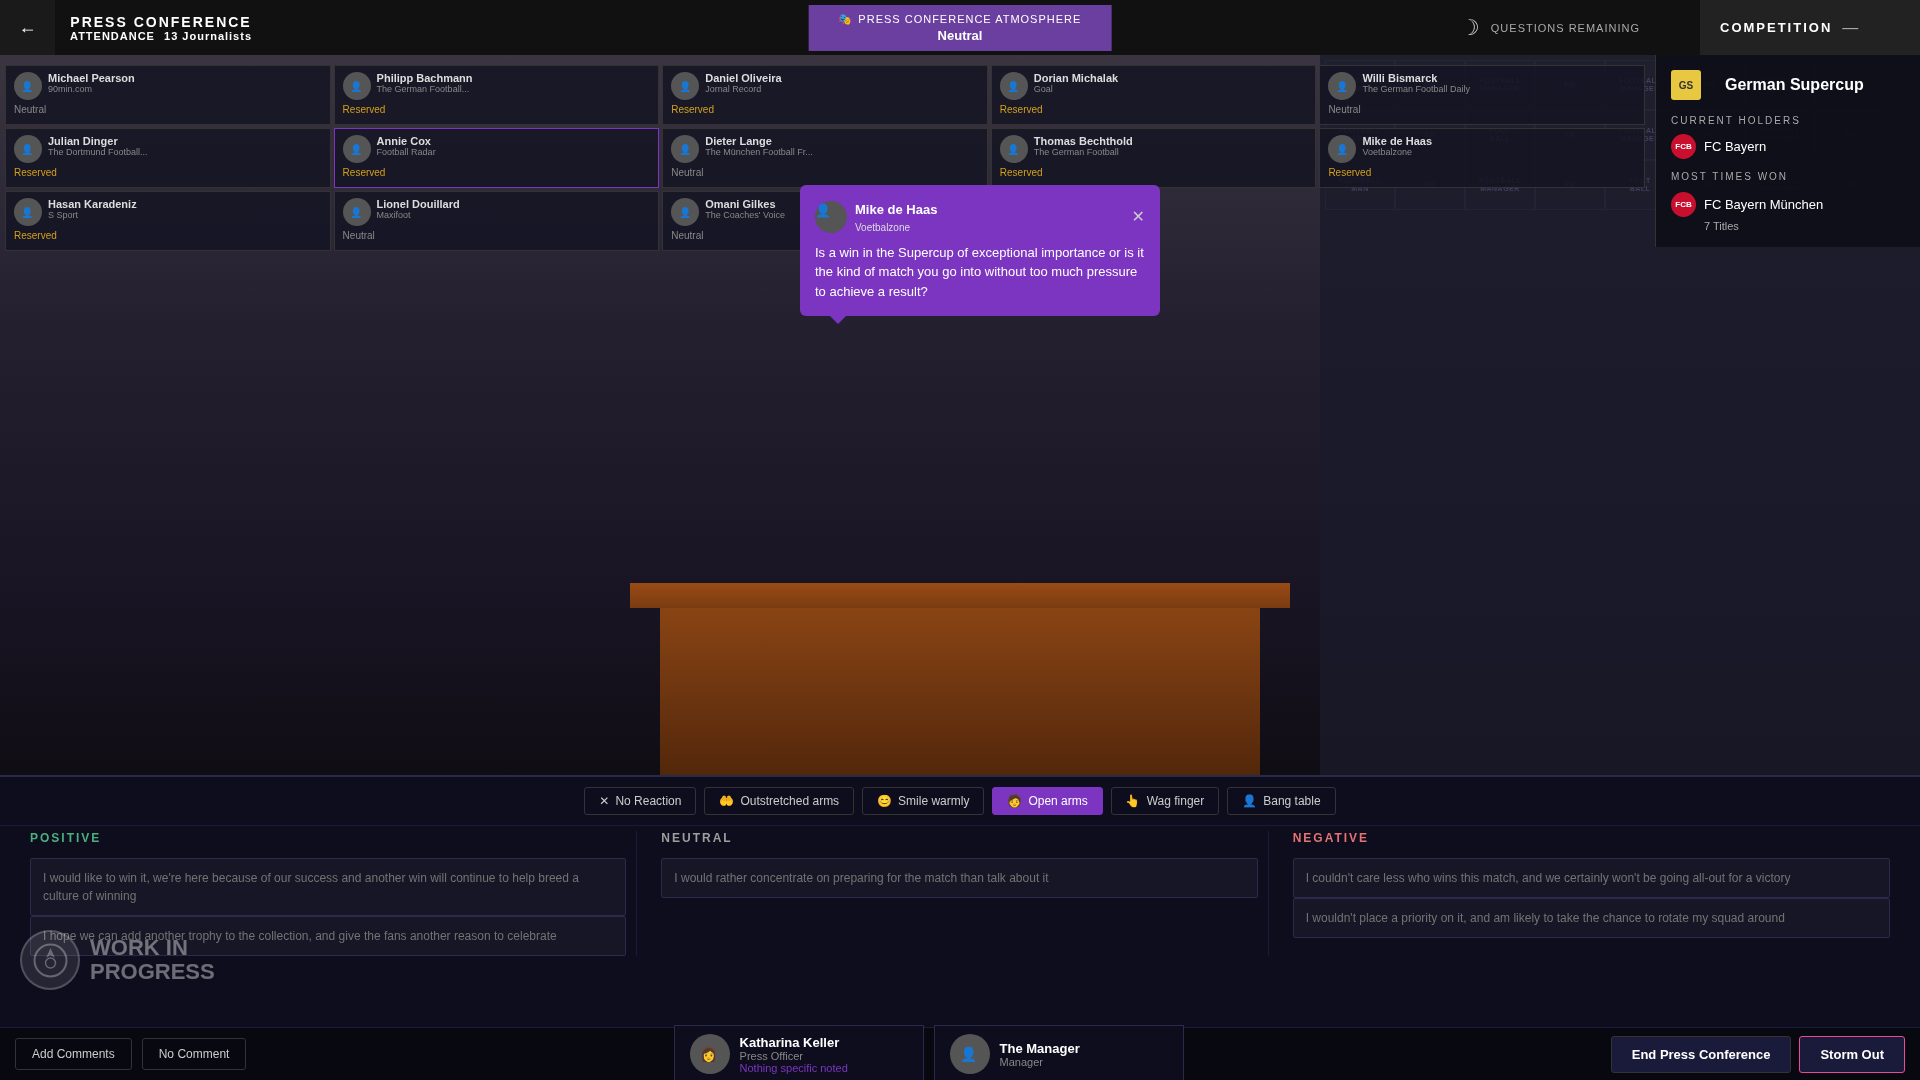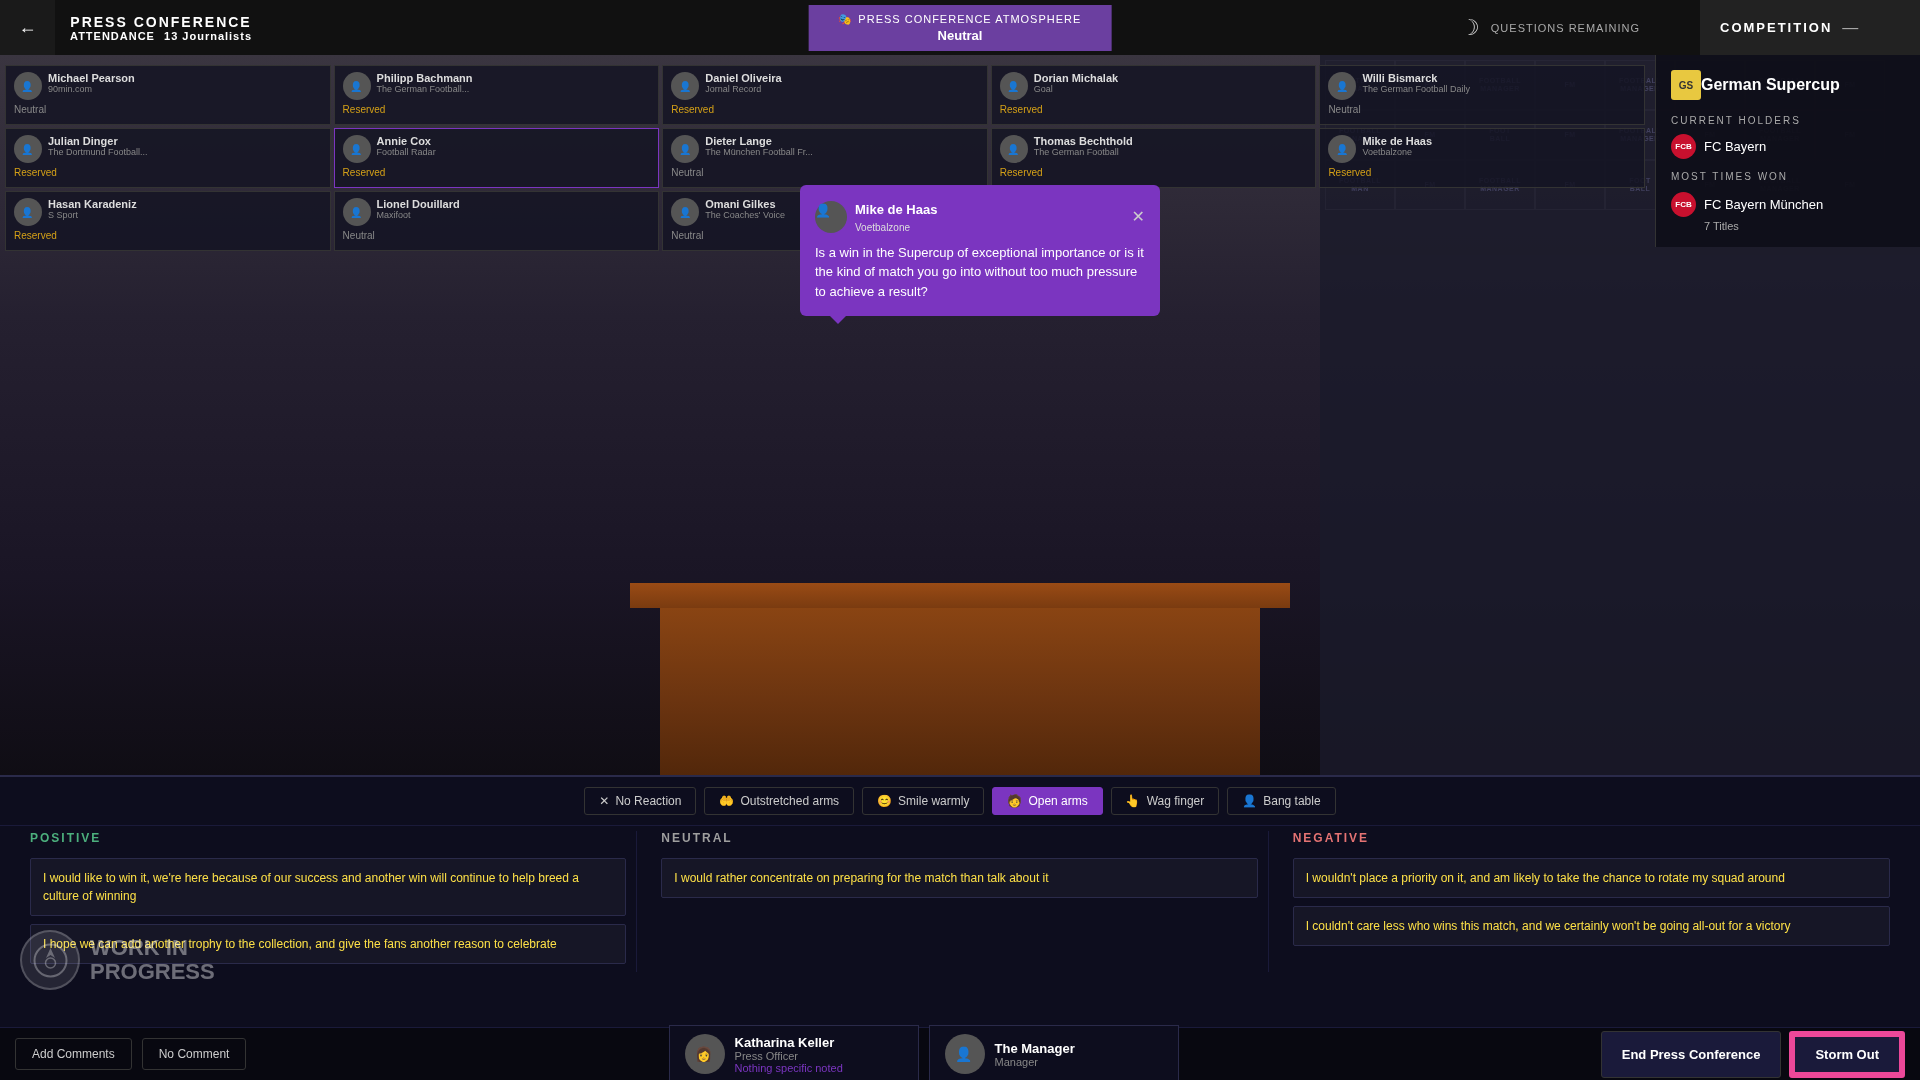--- a/index.html
+++ b/index.html
@@ -237,21 +237,21 @@
       right: 0;
       top: 55px;
       width: 265px;
       background: rgba(15,15,25,0.95);
       border-left: 1px solid #333;
       padding: 15px;
     }
     .competition-name {
       display: flex;
       align-items: center;
-      gap: 0;
+      gap: 24px;
       margin-bottom: 15px;
     }
     .competition-name .badge {
       width: 30px;
       height: 30px;
       background: #e8c840;
       border-radius: 3px;
       display: flex;
       align-items: center;
       justify-content: center;
@@ -415,23 +415,22 @@
       padding-bottom: 5px;
     }
     .col-header.positive { color: #4caf7d; }
     .col-header.neutral { color: #9e9e9e; }
     .col-header.negative { color: #e57373; }
 
     .response-option {
       background: rgba(255,255,255,0.04);
       border: 1px solid #2a2a4a;
       padding: 10px 12px;
-      margin-bottom: 8px;
       font-size: 12px;
-      color: #fde047;
+      color: #737373;
       line-height: 1.5;
       cursor: pointer;
       border-radius: 2px;
     }
 
     
     .status-bar {
       position: absolute;
       bottom: 0;
       left: 0;
@@ -508,21 +507,21 @@
       border: 1px solid #333;
       color: #fff;
       padding: 10px 20px;
       cursor: pointer;
       font-size: 13px;
       font-weight: bold;
       border-radius: 3px;
     }
     .storm-btn {
       background: #1a1a3a;
-      border: 6px solid #ec4899;
+      border: 1px solid #ec4899;
       color: #fff;
       padding: 10px 20px;
       cursor: pointer;
       font-size: 13px;
       font-weight: bold;
       border-radius: 3px;
     }
 
     
     .watermark {
@@ -894,22 +893,22 @@
       <div class="col-header positive">POSITIVE</div>
       <div class="response-option">I would like to win it, we're here because of our success and another win will continue to help breed a culture of winning</div>
       <div class="response-option">I hope we can add another trophy to the collection, and give the fans another reason to celebrate</div>
     </div>
     <div class="response-col">
       <div class="col-header neutral">NEUTRAL</div>
       <div class="response-option">I would rather concentrate on preparing for the match than talk about it</div>
     </div>
     <div class="response-col">
       <div class="col-header negative">NEGATIVE</div>
+      <div class="response-option">I couldn't care less who wins this match, and we certainly won't be going all-out for a victory</div>
       <div class="response-option">I wouldn't place a priority on it, and am likely to take the chance to rotate my squad around</div>
-      <div class="response-option">I couldn't care less who wins this match, and we certainly won't be going all-out for a victory</div>
     </div>
   </div>
 
   <div class="status-bar">
     <div class="status-left">
       <button class="status-btn">Add Comments</button>
       <button class="status-btn">No Comment</button>
     </div>
 
     <div class="personnel-panels">

